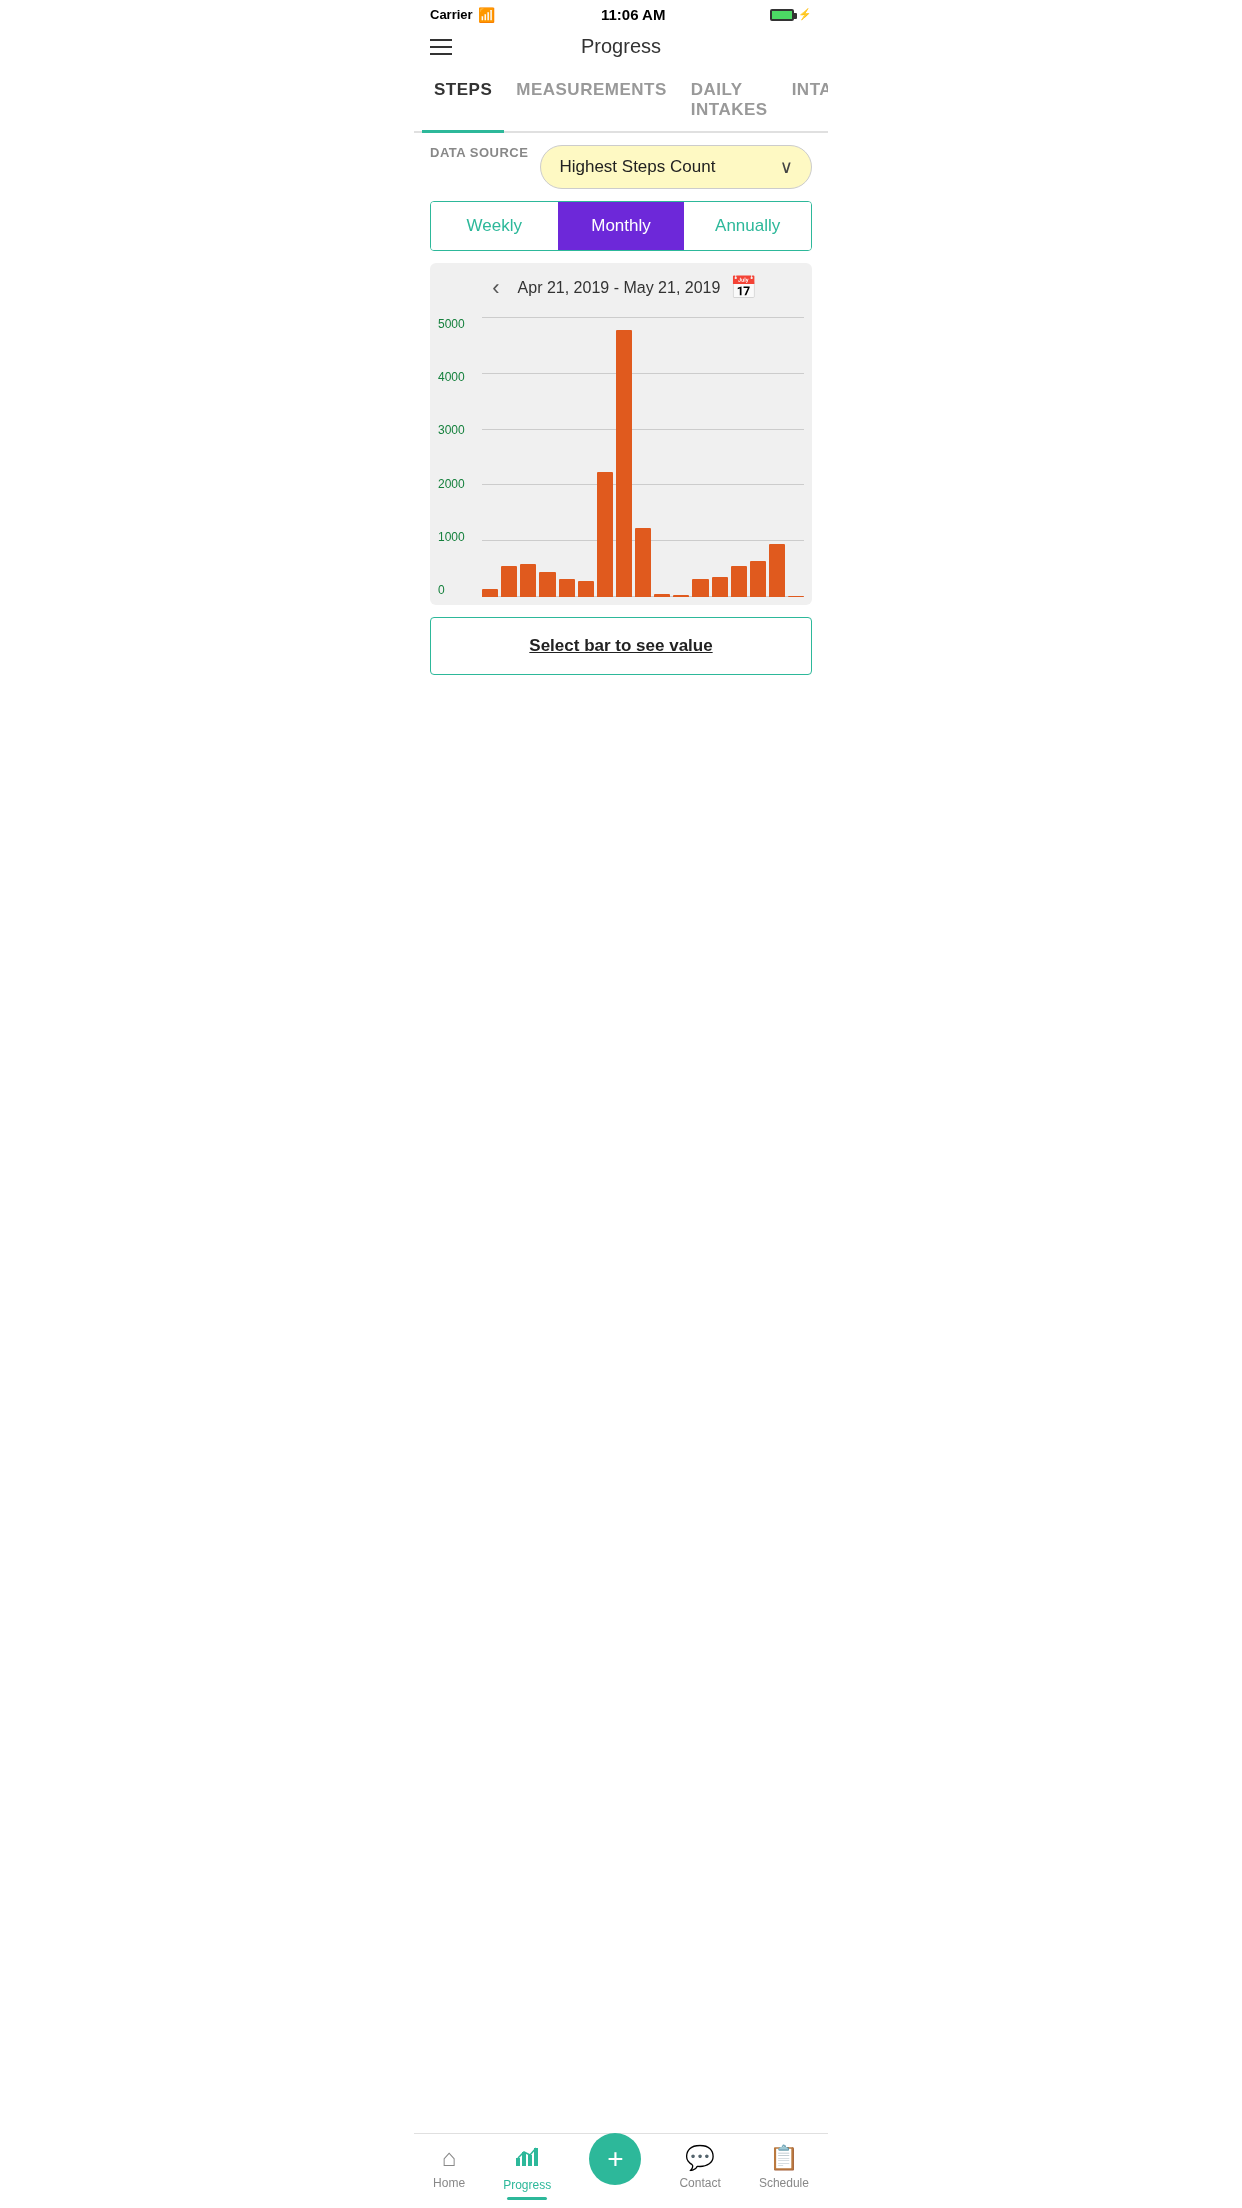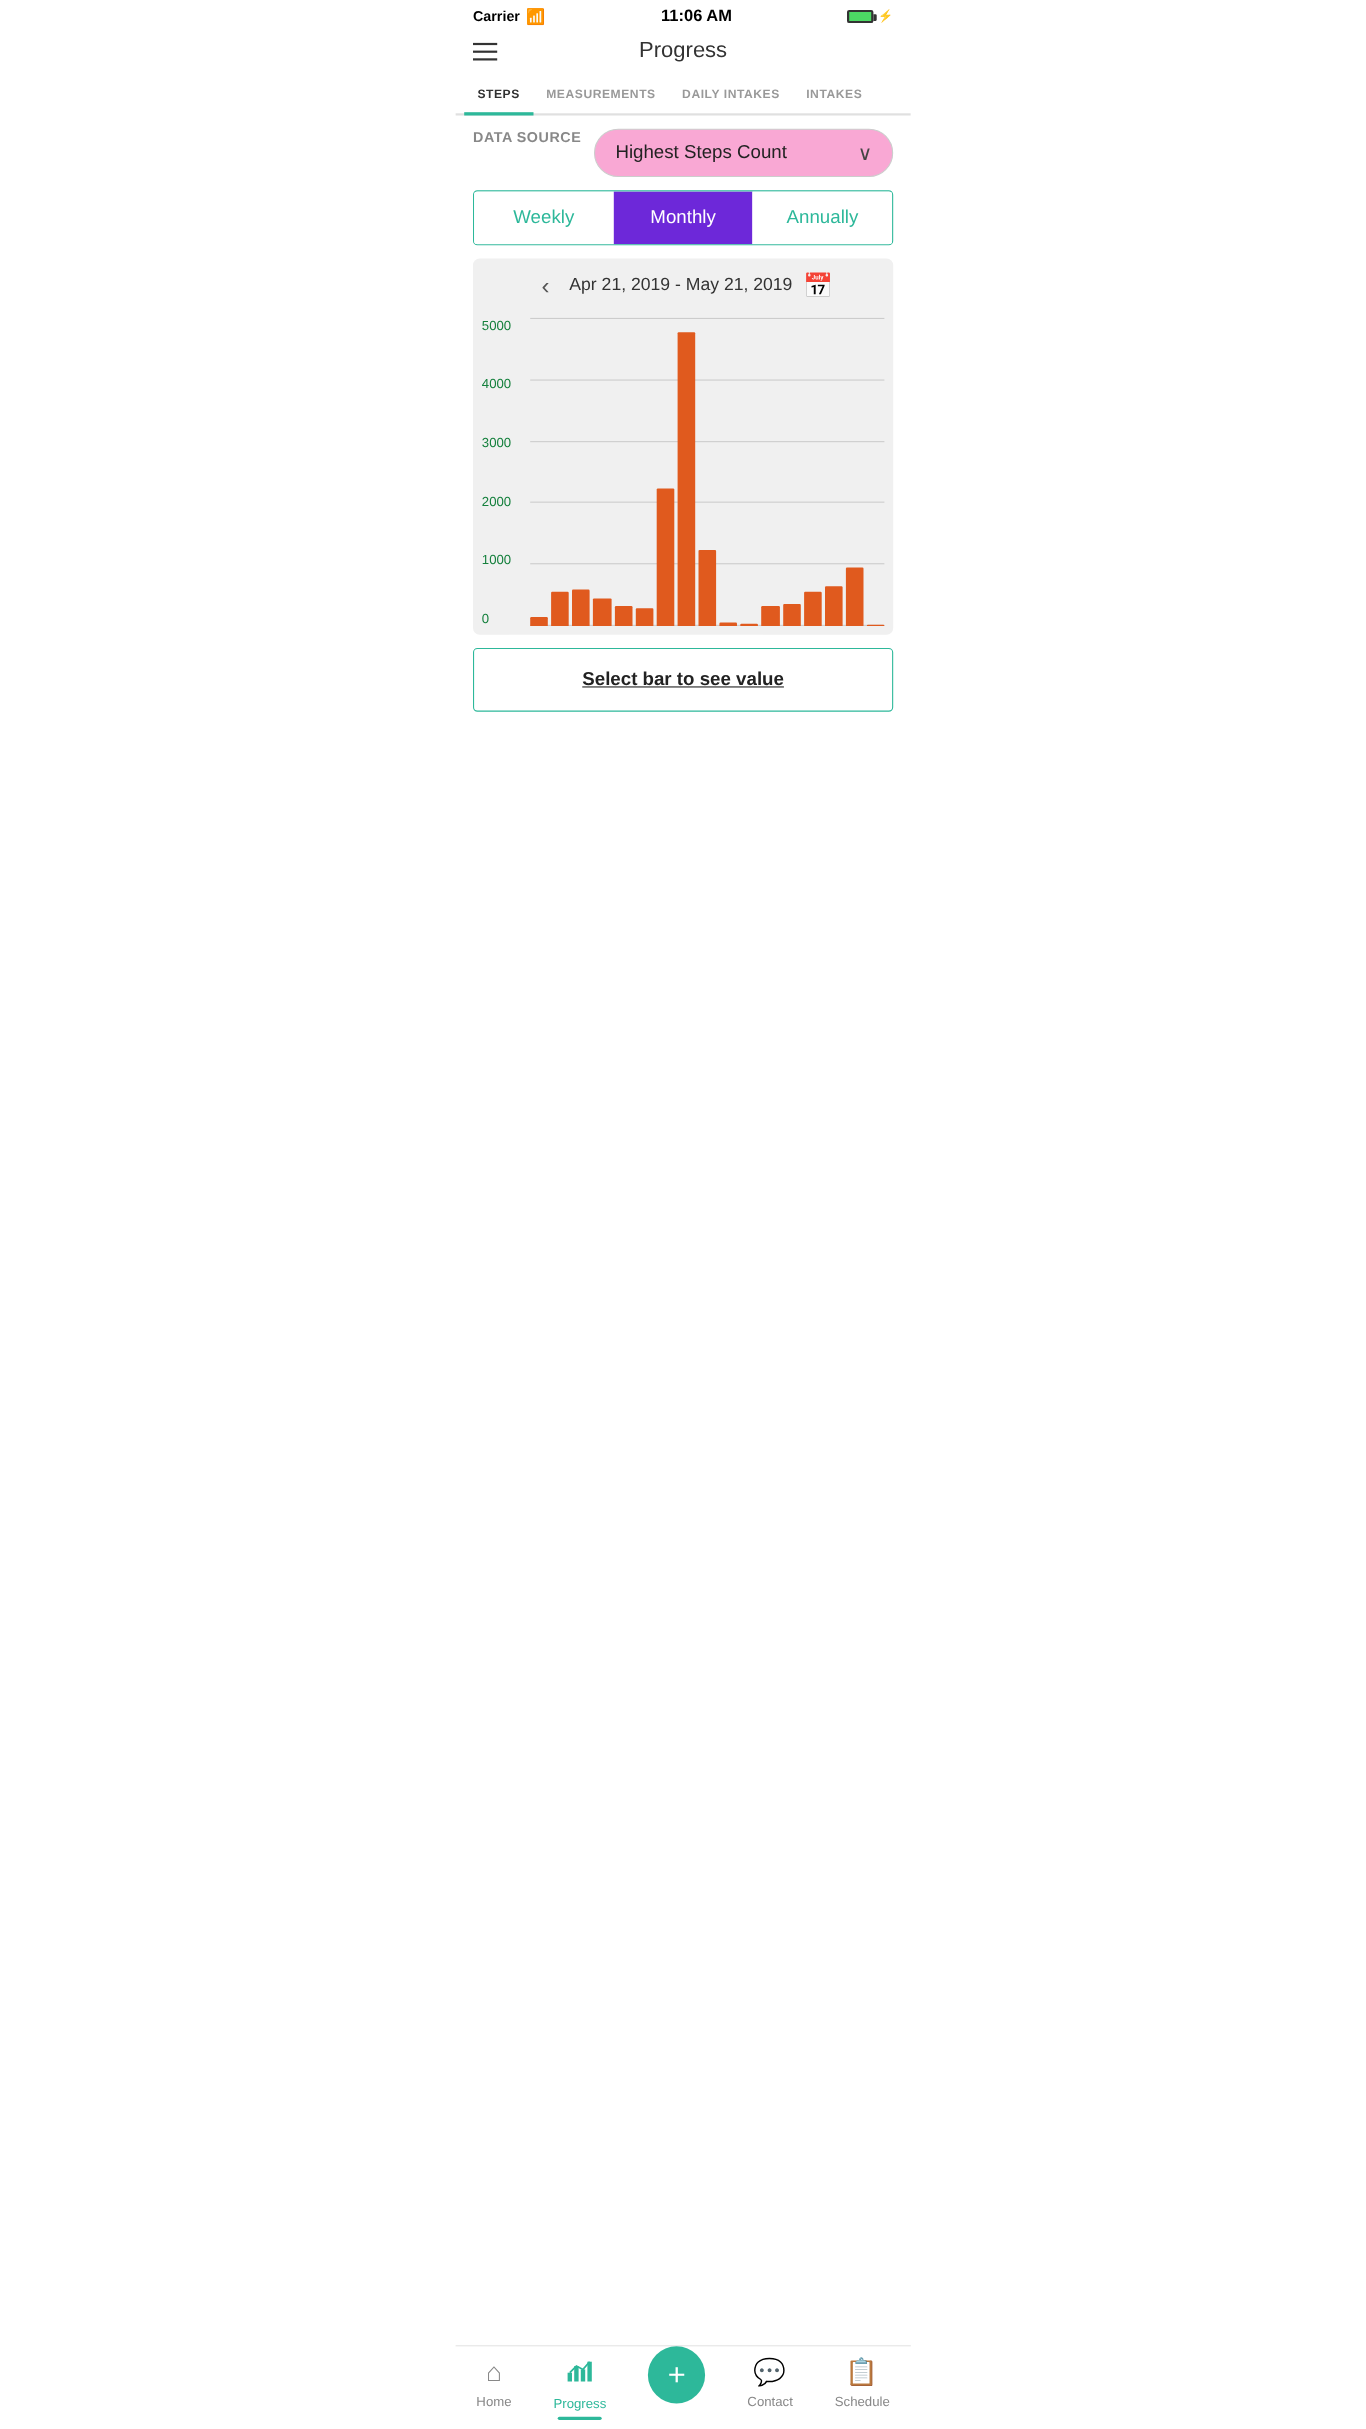--- a/index.html
+++ b/index.html
@@ -72,21 +72,21 @@
     }
 
     
     .tab-bar {
       display: flex;
       border-bottom: 2px solid #e0e0e0;
       padding: 0 8px;
     }
     .tab-item {
       padding: 10px 12px;
-      font-size: 11px;
+      font-size: 17px;
       font-weight: 700;
       color: #999;
       letter-spacing: 0.5px;
       cursor: pointer;
       border-bottom: 3px solid transparent;
       margin-bottom: -2px;
     }
     .tab-item.active {
       color: #333;
       border-bottom: 3px solid #2db89a;
@@ -109,21 +109,21 @@
       border: 1.5px solid #ccc;
       border-radius: 25px;
       padding: 10px 18px;
       font-size: 17px;
       font-weight: 500;
       color: #222;
       display: flex;
       align-items: center;
       justify-content: space-between;
       cursor: pointer;
-      background: #f9a8d4;
+      background: #fef9c3;
     }
     .chevron-down { font-size: 18px; color: #444; }
 
     
     .period-tabs {
       display: flex;
       margin: 0 16px;
       border: 1.5px solid #2db89a;
       border-radius: 4px;
       overflow: hidden;

